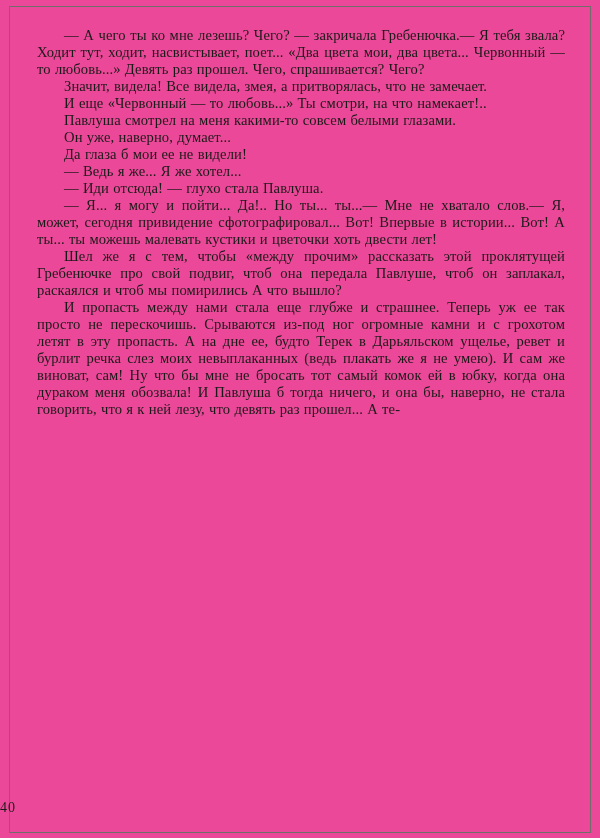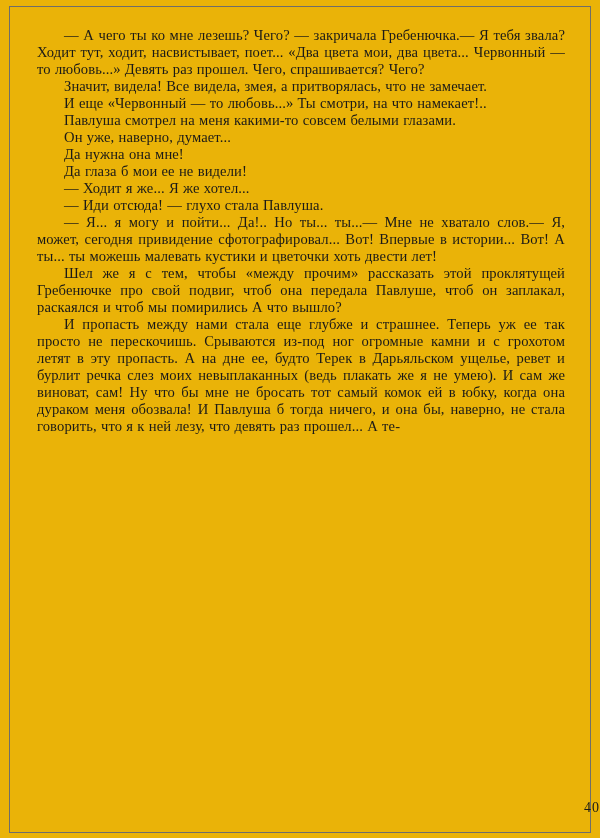--- a/index.html
+++ b/index.html
@@ -5,21 +5,21 @@
   html, body {
     margin: 0;
     padding: 0;
     background: #e9e7e2;
     font-family: "Liberation Serif", "DejaVu Serif", serif;
   }
   .scan-page {
     position: relative;
     width: 600px;
     height: 838px;
-    background: #eab308;
+    background: #ec4899;
     box-sizing: border-box;
     overflow: hidden;
   }
   .page-frame {
     position: absolute;
     left: 9px;
     top: 6px;
     right: 9px;
     bottom: 5px;
     border: 1px solid #6f6e6a;
@@ -39,39 +39,38 @@
     text-align: justify;
     text-indent: 27px;
     letter-spacing: 0.1px;
     word-spacing: 0.5px;
   }
   .page-number {
     position: absolute;
     left: 0;
     right: 0;
     bottom: 22px;
-    text-align: right;
+    text-align: left;
     font-size: 14px;
     color: #1b1a18;
     letter-spacing: 1px;
   }
 </style>
 </head>
 <body>
 
 <div class="scan-page">
   <div class="page-frame"></div>
   <div class="text-block" id="paragraphs">
       <p class="para">— А чего ты ко мне лезешь? Чего? — закричала Гребенючка.— Я тебя звала? Ходит тут, ходит, насвистывает, поет... «Два цвета мои, два цвета... Червонный — то любовь...» Девять раз прошел. Чего, спрашивается? Чего?</p>
       <p class="para">Значит, видела! Все видела, змея, а притворялась, что не замечает.</p>
       <p class="para">И еще «Червонный — то любовь...» Ты смотри, на что намекает!..</p>
       <p class="para">Павлуша смотрел на меня какими-то совсем белыми глазами.</p>
       <p class="para">Он уже, наверно, думает...</p>
-      <p class="para">Да нужна она мне!</p>
       <p class="para">Да глаза б мои ее не видели!</p>
-      <p class="para">— Ходит я же... Я же хотел...</p>
+      <p class="para">— Ведь я же... Я же хотел...</p>
       <p class="para">— Иди отсюда! — глухо стала Павлуша.</p>
       <p class="para">— Я... я могу и пойти... Да!.. Но ты... ты...— Мне не хватало слов.— Я, может, сегодня привидение сфотографировал... Вот! Впервые в истории... Вот! А ты... ты можешь малевать кустики и цветочки хоть двести лет!</p>
       <p class="para">Шел же я с тем, чтобы «между прочим» рассказать этой проклятущей Гребенючке про свой подвиг, чтоб она передала Павлуше, чтоб он заплакал, раскаялся и чтоб мы помирились А что вышло?</p>
       <p class="para">И пропасть между нами стала еще глубже и страшнее. Теперь уж ее так просто не перескочишь. Срываются из-под ног огромные камни и с грохотом летят в эту пропасть. А на дне ее, будто Терек в Дарьяльском ущелье, ревет и бурлит речка слез моих невыплаканных (ведь плакать же я не умею). И сам же виноват, сам! Ну что бы мне не бросать тот самый комок ей в юбку, когда она дураком меня обозвала! И Павлуша б тогда ничего, и она бы, наверно, не стала говорить, что я к ней лезу, что девять раз прошел... А те-</p>
     </div>
   <div class="page-number">40</div>
 </div>
 
 </body></html>

